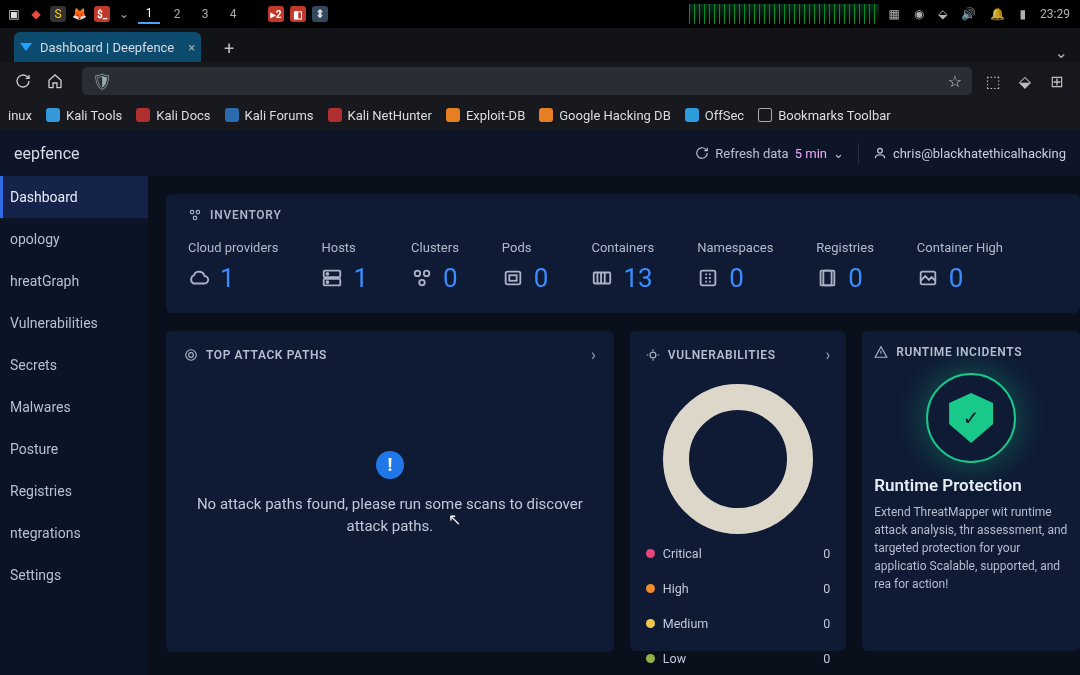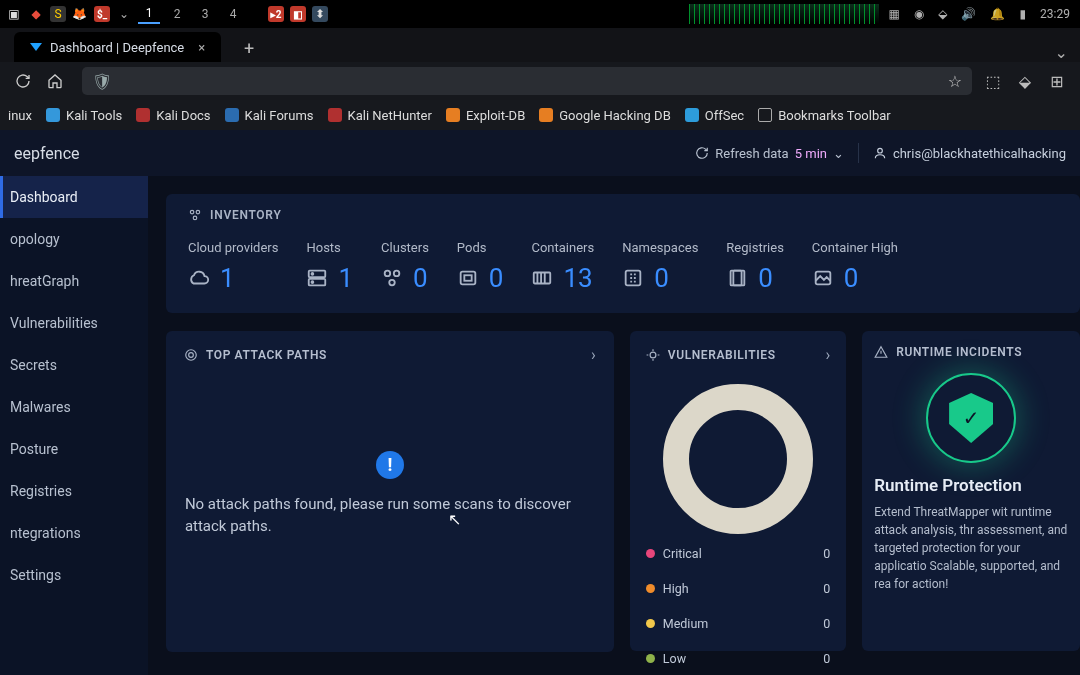--- a/index.html
+++ b/index.html
@@ -10,21 +10,21 @@
 .taskbar .ticon{width:16px;height:16px;display:inline-flex;align-items:center;justify-content:center;border-radius:3px;}
 .tred{background:#c0392b;color:#fff;font-size:10px;font-weight:bold;}
 .tws{width:22px;height:20px;display:inline-flex;align-items:center;justify-content:center;color:#aaa;}
 .tws.active{border-bottom:2px solid #4aa0ff;color:#fff;}
 .spacer{flex:1;}
 .graph{display:inline-block;width:190px;height:20px;background:linear-gradient(90deg,#0a3 1px,transparent 1px),linear-gradient(180deg,rgba(50,200,120,.28),transparent);background-size:5px 100%,100% 100%;opacity:.85;}
 .sys{margin:0 4px;opacity:.8;}
 
 
 .tabstrip{height:34px;background:#121317;display:flex;align-items:flex-end;}
-.tab{background:#000000;height:30px;border-radius:6px 6px 0 0;display:flex;align-items:center;gap:8px;padding:0 16px;margin-left:14px;color:#d7dde6;font-size:13px;}
+.tab{background:#0c4a6e;height:30px;border-radius:6px 6px 0 0;display:flex;align-items:center;gap:8px;padding:0 6px;margin-left:14px;color:#d7dde6;font-size:13px;}
 .tab .tri{width:0;height:0;border-left:6px solid transparent;border-right:6px solid transparent;border-top:8px solid #1fa1ff;}
 .addtab{width:28px;height:28px;display:inline-flex;align-items:center;justify-content:center;color:#bbb;font-size:18px;margin-left:14px;}
 .tabstrip .spacer{flex:1;}
 .tabcaret{color:#aaa;margin-right:12px;}
 
 
 .urlbar{height:38px;background:#16181d;display:flex;align-items:center;gap:10px;padding:0 12px;}
 .navbtn{width:22px;height:22px;display:inline-flex;align-items:center;justify-content:center;color:#ccc;}
 .addr{flex:1;margin-left:6px;height:28px;background:#2a2d33;border-radius:5px;display:flex;align-items:center;padding:0 10px;color:#9aa;}
 .addr .star{color:#ccc;}
@@ -52,39 +52,39 @@
 .sidebar{width:148px;background:#0b1326;display:flex;flex-direction:column;}
 .sitem{height:42px;display:flex;align-items:center;padding-left:10px;font-size:14px;color:#b7c0cf;cursor:pointer;}
 .sitem.active{background:#15234a;color:#e9eef6;border-left:3px solid #2f6be5;padding-left:7px;}
 
 .main{flex:1;padding:18px 0 0 18px;display:flex;flex-direction:column;gap:18px;overflow:hidden;}
 
 
 .card{background:#0f1a34;border-radius:6px;}
 .inv{padding:14px 22px 20px 22px;margin-right:0;}
 .chdr{display:flex;align-items:center;gap:8px;color:#a9b3c5;font-size:12px;letter-spacing:.06em;font-weight:600;}
-.invrow{display:flex;gap:28px;margin-top:18px;}
+.invrow{display:flex;gap:43px;margin-top:18px;}
 .istat{display:flex;flex-direction:column;gap:8px;}
 .istat .lbl{font-size:13px;color:#b2bac9;white-space:nowrap;}
 .istat .valrow{display:flex;align-items:center;gap:10px;}
 .istat .valrow .ic{color:#a9b3c5;font-size:18px;width:22px;display:inline-flex;justify-content:center;}
 .istat .val{font-size:26px;font-weight:400;color:#3a8dff;}
 
 
 .row2{display:flex;gap:16px;}
 .attack{width:478px;height:321px;padding:14px 18px;}
 .vuln{width:230px;height:320px;padding:14px 16px;}
 .runtime{width:232px;height:320px;padding:14px 12px 0 12px;}
 .smhdr{font-size:12px;font-weight:600;color:#b5becf;letter-spacing:.05em;}
 .hdrbar{display:flex;align-items:center;justify-content:space-between;}
 .chev{color:#9aa6ba;}
 
 .attack .body{display:flex;flex-direction:column;align-items:center;justify-content:center;height:260px;color:#aeb8c8;}
 .excl{width:28px;height:28px;border-radius:50%;background:#2078e8;display:flex;align-items:center;justify-content:center;color:#fff;font-weight:bold;font-size:18px;margin-bottom:14px;}
-.attack .msg{font-size:15px;line-height:1.5;color:#c0c9d8;max-width:410px;}
+.attack .msg{font-size:15px;text-align:center;line-height:1.5;color:#c0c9d8;max-width:410px;}
 .cursor{position:absolute;left:448px;top:510px;color:#fff;font-size:16px;pointer-events:none;}
 
 .vuln .ring{width:150px;height:150px;border-radius:50%;border:26px solid #dcd7c9;margin:20px auto 12px auto;}
 .legend{display:flex;flex-direction:column;gap:20px;font-size:12.5px;color:#c0c9d8;}
 .legend .lg{display:flex;align-items:center;}
 .legend .dot{width:9px;height:9px;border-radius:50%;margin-right:8px;}
 .legend .nm{flex:1;}
 .d-crit{background:#e8467b;}.d-high{background:#f08c2b;}.d-med{background:#f2c84b;}.d-low{background:#8fb24a;}.d-unk{background:#9aa6ba;}
 
 .runtime .shield{width:90px;height:90px;border-radius:50%;border:2px solid #18c98a;margin:14px auto 12px auto;display:flex;align-items:center;justify-content:center;box-shadow:0 0 28px 6px rgba(24,201,138,.28);}

